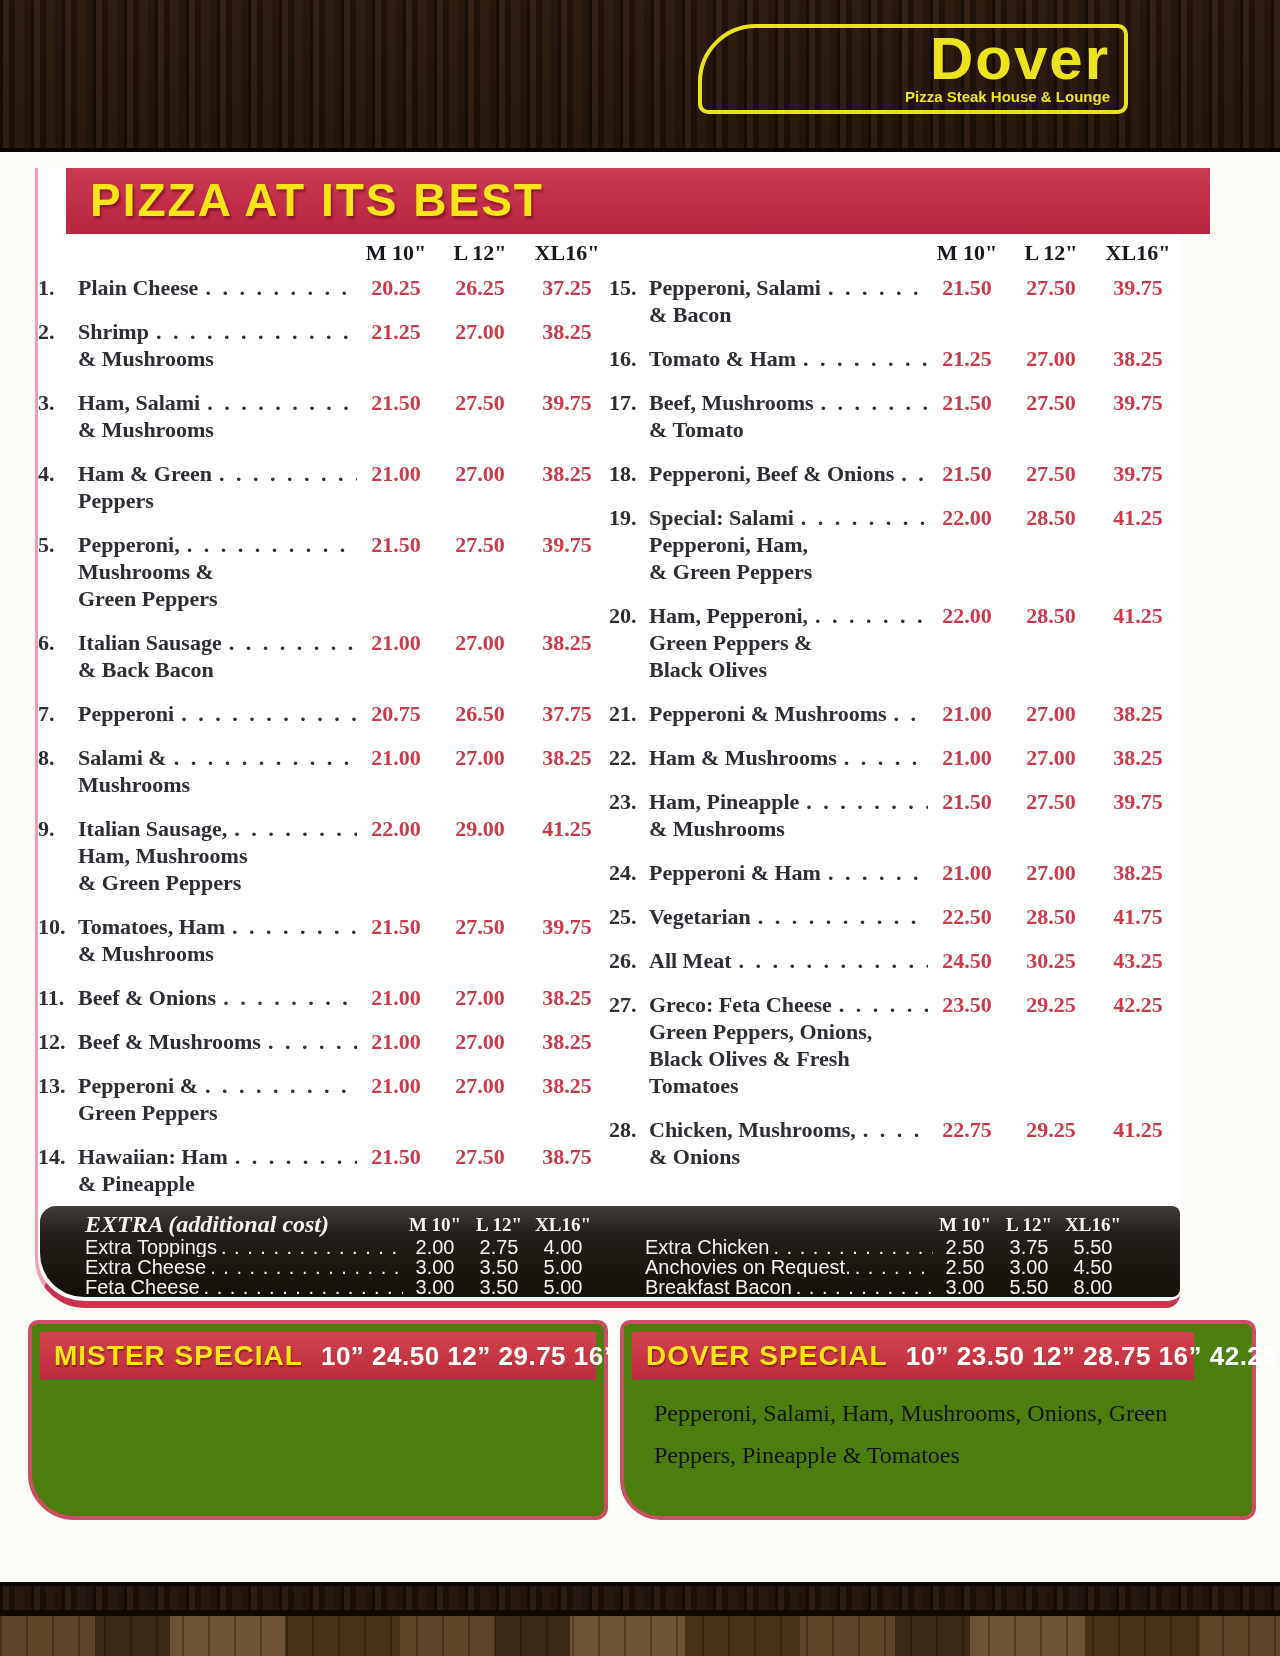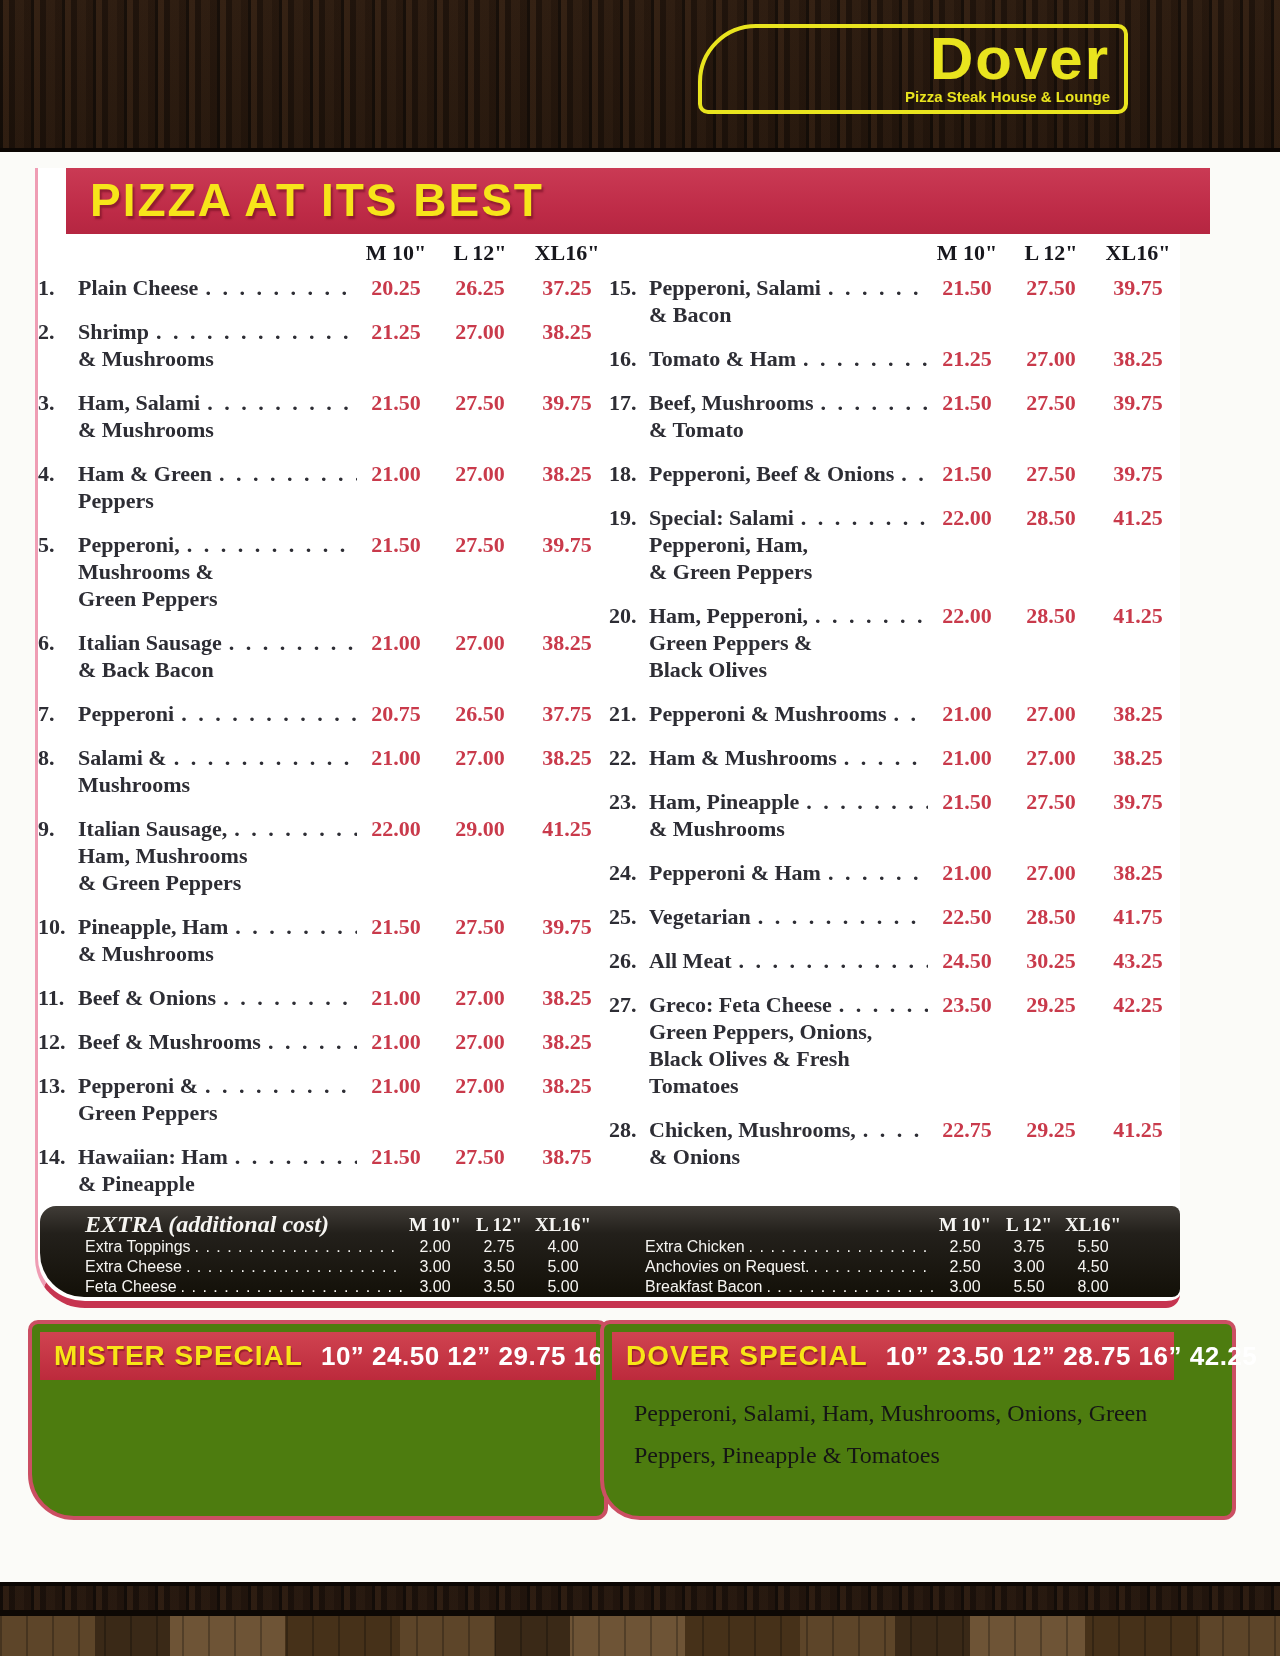--- a/index.html
+++ b/index.html
@@ -89,33 +89,33 @@
     border-radius:16px 8px 8px 44px; color:#f6f5f2;
     background:linear-gradient(180deg,#403c37 0%, #23201b 30%, #131008 100%);
     display:flex;
   }
   .extra-left  { width:565px; padding:6px 10px 0 45px; }
   .extra-right { flex:1; padding:6px 55px 0 40px; }
   .extra-head, .extra-row { display:grid; grid-template-columns:1fr 64px 64px 64px; }
   .extra-head { font-weight:bold; line-height:25px; }
   .extra-title { font-style:italic; font-size:24px; }
   .extra-size { font-size:19px; text-align:center; }
-  .extra-row { font-family:"Liberation Sans", sans-serif; font-size:16px; line-height:20px; }
+  .extra-row { font-family:"Liberation Sans", sans-serif; font-size:20px; line-height:20px; }
   .extra-label-wrap { display:flex; align-items:baseline; overflow:hidden; }
   .extra-label { white-space:nowrap; }
   .extra-dots { flex:1; overflow:hidden; white-space:nowrap; letter-spacing:1px; padding-left:4px; }
   .extra-val { text-align:center; }
 
   
   .special {
     position:absolute; top:1320px; height:200px; background:#4d7c0f;
     border:4px solid #cb4f63;
   }
   .special.left  { left:28px;  width:580px; border-radius:10px 10px 12px 46px; }
-  .special.right { left:600px; width:636px; border-radius:10px 10px 12px 40px; }
+  .special.right { left:620px; width:636px; border-radius:10px 10px 12px 40px; }
   .special-banner {
     height:48px; margin:8px 8px 0 8px;
     background:linear-gradient(180deg,#d04350,#bc2a3c);
     display:flex; align-items:center; padding-left:14px;
   }
   .special.right .special-banner { margin-right:58px; }
   .special-title {
     font-family:"Liberation Sans", sans-serif; font-weight:bold; font-size:28px;
     color:#f8e517; letter-spacing:1px; margin-right:18px; white-space:nowrap;
     text-shadow:1px 2px 1px rgba(110,10,20,0.55);
@@ -291,21 +291,21 @@
     </div>
     <span class="price" data-interactable="false">22.00</span>
     <span class="price" data-interactable="false">29.00</span>
     <span class="price" data-interactable="false">41.25</span>
   </div>
 
   <div class="item" data-interactable="false">
     <span class="num" data-interactable="false">10.</span>
     <div class="name-cell" data-interactable="false">
       <div class="l1">
-        <span class="nm" data-interactable="false">Pineapple, Ham</span>
+        <span class="nm" data-interactable="false">Tomatoes, Ham</span>
         <span class="dots" data-interactable="false">. . . . . . . . . . . . . . . . . . . . . . . . . . . . . . . . . . . . . . . .</span>
       </div>
       <div data-interactable="false">
               <div class="rest-line" data-interactable="false">&amp; Mushrooms</div>
             </div>
     </div>
     <span class="price" data-interactable="false">21.50</span>
     <span class="price" data-interactable="false">27.50</span>
     <span class="price" data-interactable="false">39.75</span>
   </div>

